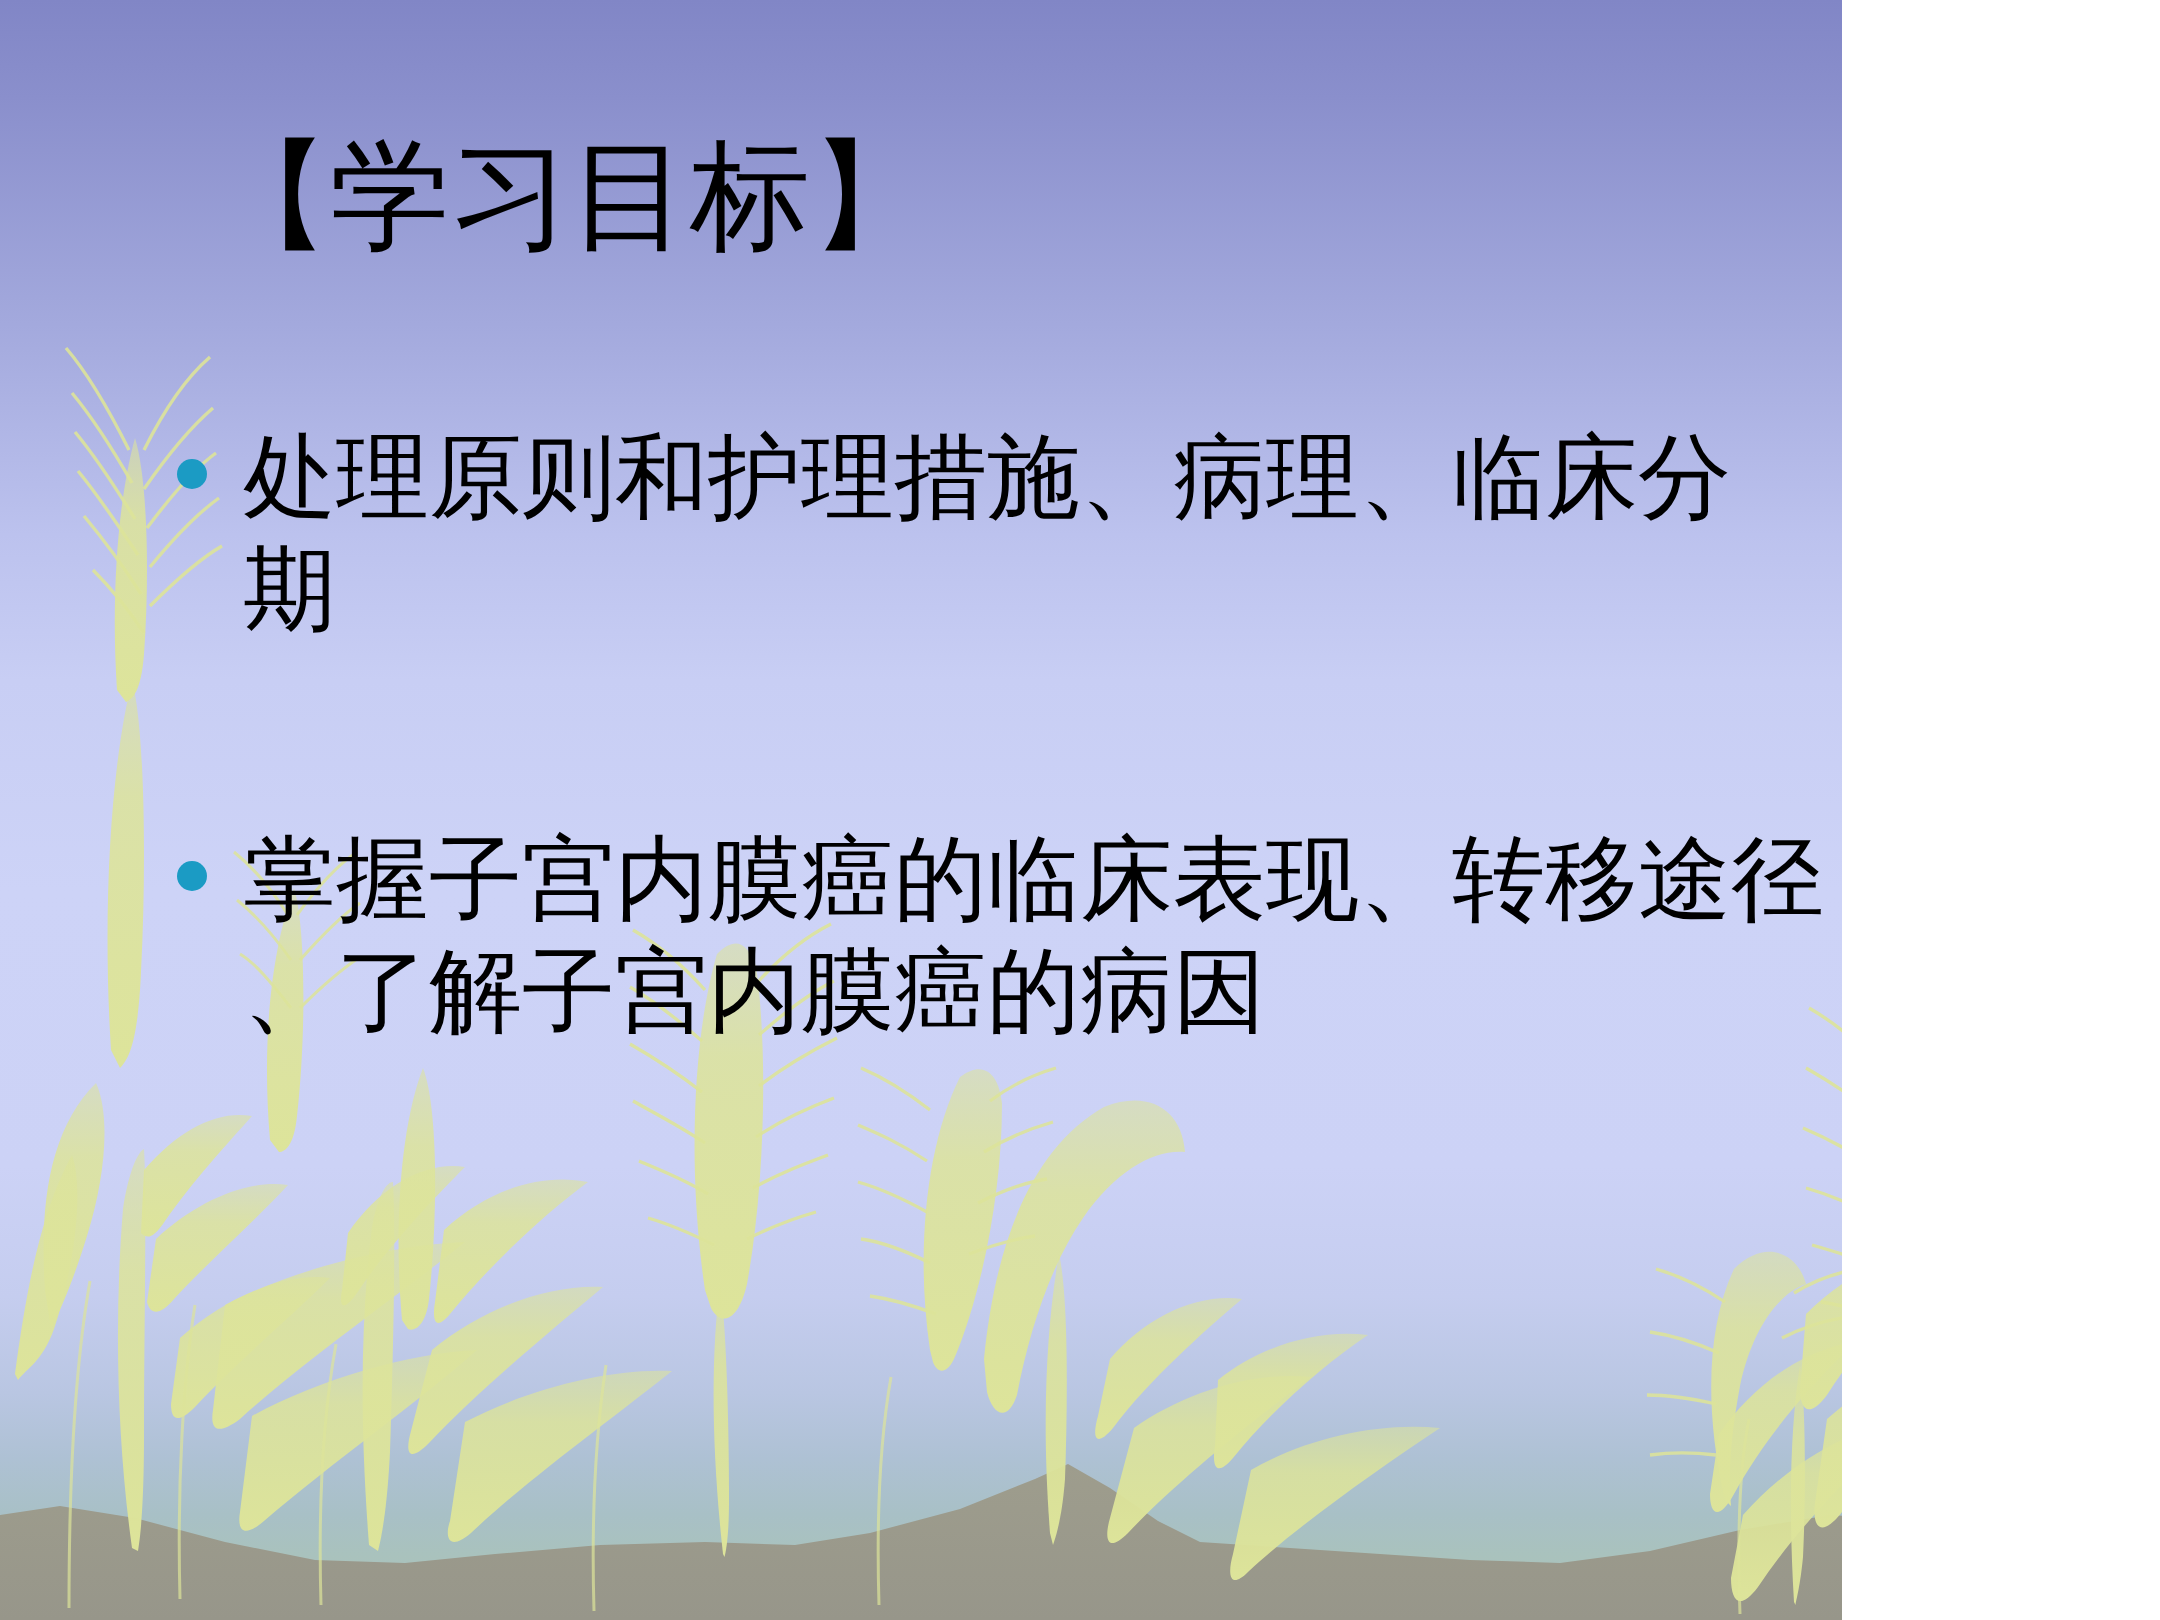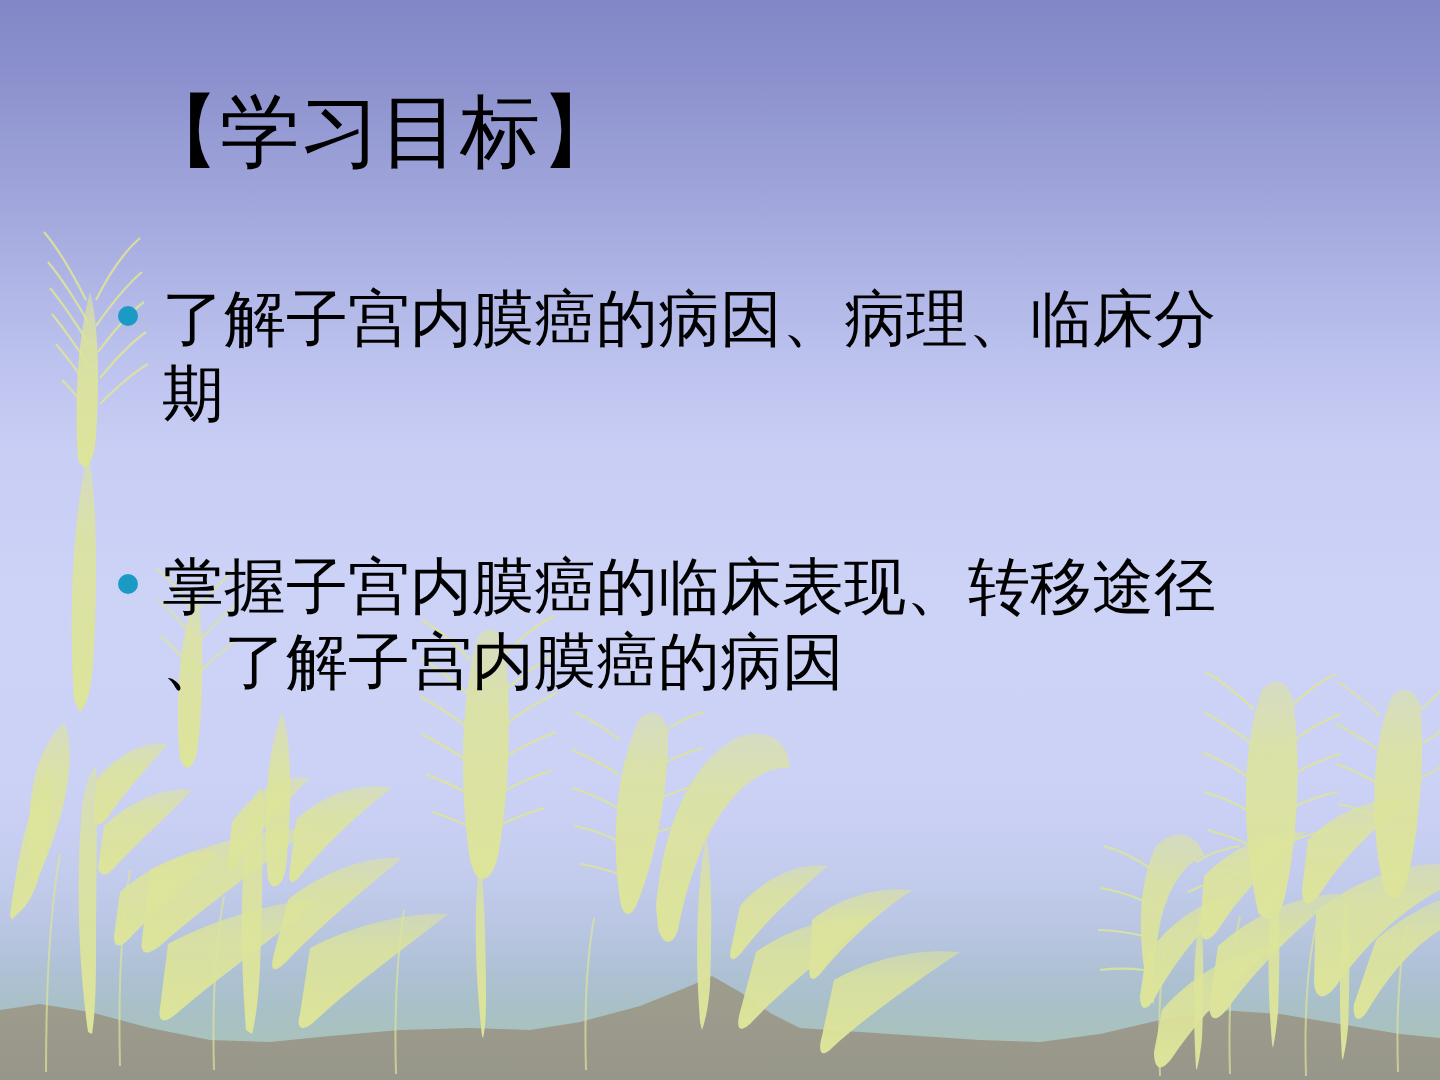--- a/index.html
+++ b/index.html
@@ -7,21 +7,21 @@
     margin: 0;
     padding: 0;
     background: #ffffff;
   }
   body {
     font-family: "Liberation Serif", "DejaVu Serif", serif;
   }
 
   .slide {
     position: relative;
-    width: 1440px;
+    width: 1228px;
     height: 1080px;
     overflow: hidden;
     background: linear-gradient(
       to bottom,
       #8186c6 0%,
       #8a8fcc 6%,
       #a3a9dd 20%,
       #bcc2ee 33%,
       #c8cef4 42%,
       #cdd3f7 55%,
@@ -288,21 +288,21 @@
 
   <div class="title" style="color: rgb(0, 0, 0);">【学习目标】</div>
 
   <div class="bullets">
 
     <div class="bullet-row first">
       <div class="bullet-marker">
         <span class="bullet-dot" style="background: rgb(27, 155, 196);"></span>
       </div>
       <div class="bullet-text">
-        <span class="ln">了解子宫内膜癌的病因、病理、临床分</span>
+        <span class="ln">处理原则和护理措施、病理、临床分</span>
         <span class="ln">期</span>
       </div>
     </div>
 
     <div class="bullet-row">
       <div class="bullet-marker">
         <span class="bullet-dot" style="background: rgb(27, 155, 196);"></span>
       </div>
       <div class="bullet-text">
         <span class="ln">掌握子宫内膜癌的临床表现、转移途径</span>

